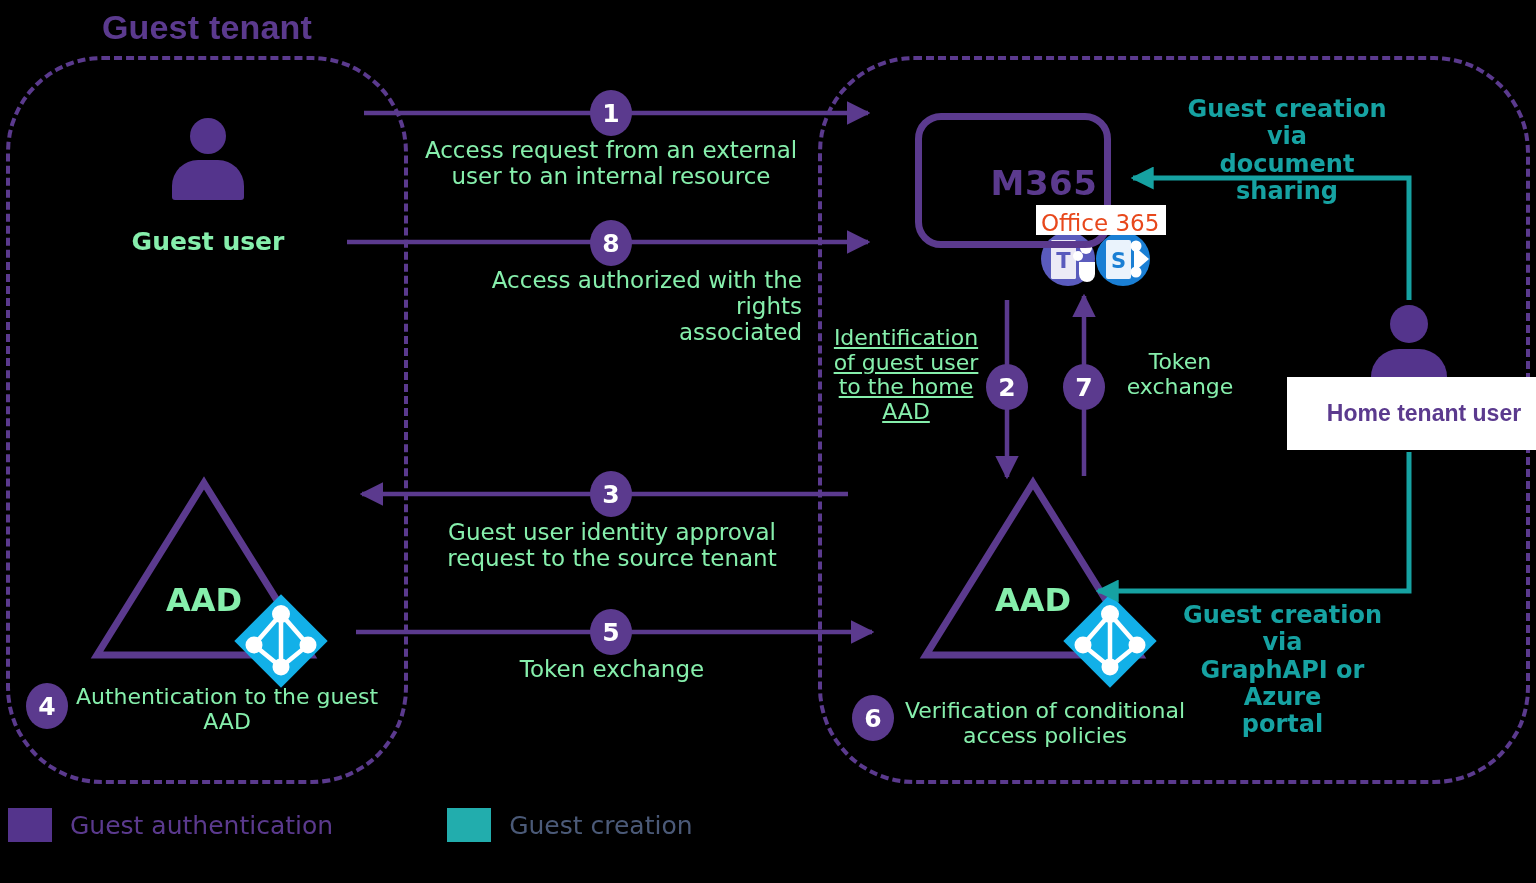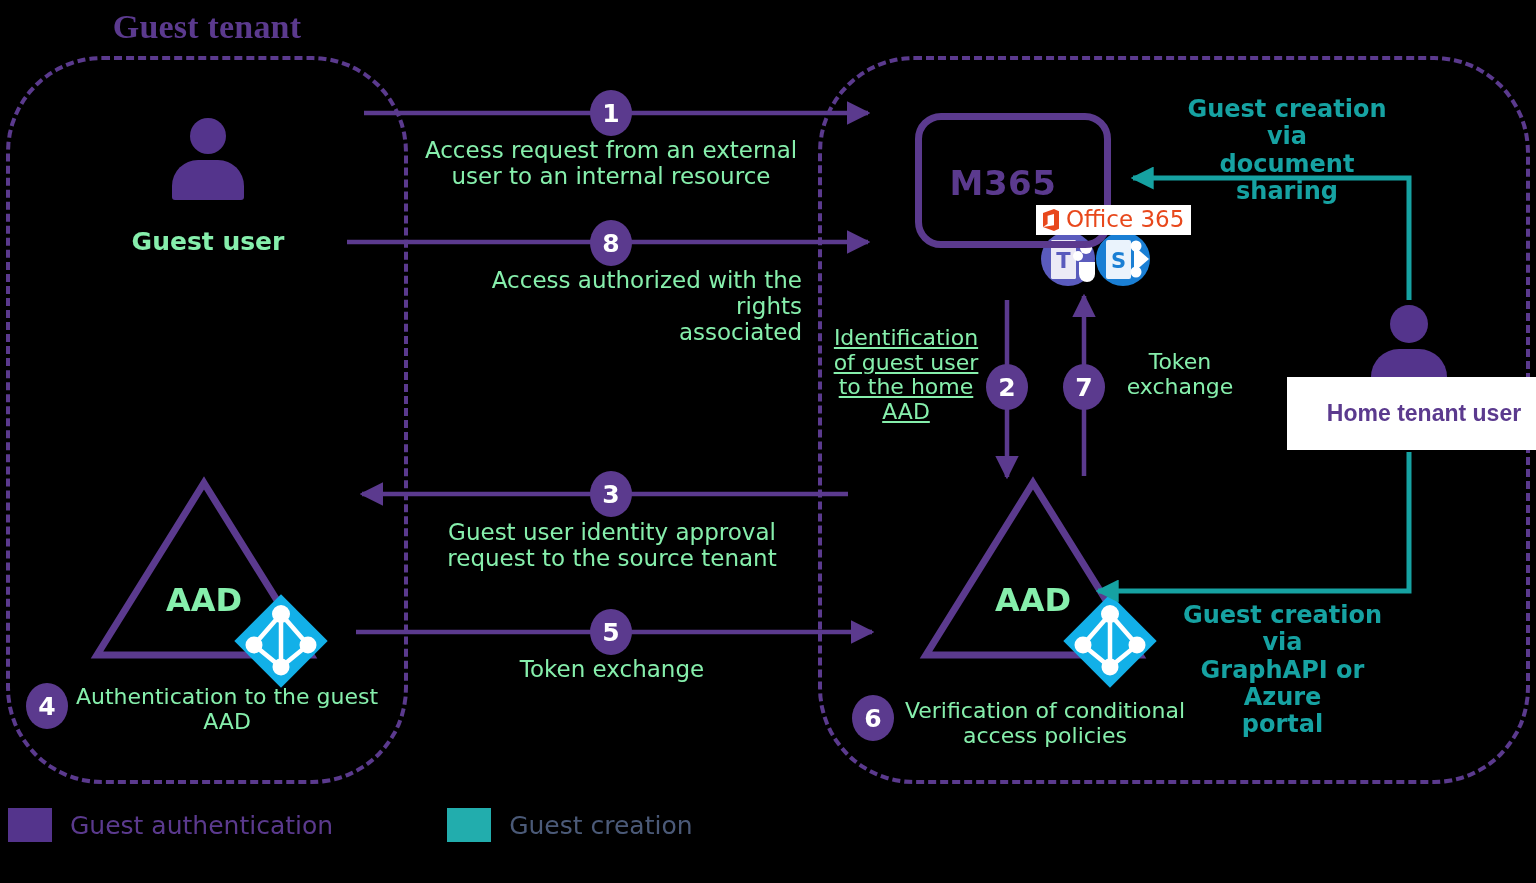--- a/index.html
+++ b/index.html
@@ -5,21 +5,21 @@
   html,body{margin:0;padding:0;background:#000;}
   body{width:1536px;height:883px;overflow:hidden;
        font-family:"DejaVu Sans","Liberation Sans",sans-serif;}
   #stage{position:relative;width:1536px;height:883px;background:#000;}
 
   .abs{position:absolute;}
 
   
   .tenant-title{
     color:#5b3a8e;font-weight:700;letter-spacing:.2px;
-    font-family:Liberation Serif, serif;
+    font-family:Liberation Sans, sans-serif;
     white-space:nowrap;text-align:center;
   }
 
   
   .tenant-box{
     border:4px dashed #5b3a8e;border-radius:96px;box-sizing:border-box;
     background:transparent;
   }
 
   
@@ -165,23 +165,23 @@
     <div class="head abs" style="left:18px;top:0;width:36px;height:36px;"></div>
     <div class="body abs" style="left:0;top:42px;width:72px;height:40px;border-radius:26px 26px 3px 3px;"></div>
   </div>
   <div class="abs plabel" style="left:108px;top:204px;width:200px;font-size:25px;font-weight:700;margin-top:24px;">Guest user</div>
 
   <div class="abs plabel" style="left:144px;top:583px;width:120px;font-size:32px;font-weight:700;">AAD</div>
 
   <div class="abs plabel" style="left:973px;top:583px;width:120px;font-size:32px;font-weight:700;">AAD</div>
 
   <div class="abs m365box" style="left:915px;top:113px;width:196px;height:135px;"></div>
-  <div class="abs m365text" style="left:915px;top:163px;width:176px;text-align:center;">M365</div>
-
-  <div class="abs o365" style="left:1036px;top:205px;height:30px;">
+  <div class="abs m365text" style="left:915px;top:163px;width:176px;text-align:center;padding-left:41px;">M365</div>
+
+  <div class="abs o365" style="left:1036px;top:205px;height:30px;flex-direction:column;">
     <svg width="20" height="24" viewBox="0 0 20 24">
       <path d="M2 5 L13 1 L18 3.2 L18 20.8 L13 23 L2 19 L13 17.3 L13 5.9 L6.6 7.8 L6.6 16 L2 19 Z" fill="#e8481c"></path>
     </svg>
     <span class="txt">Office 365</span>
   </div>
 
   <div class="abs person" style="left:1371px;top:305px;width:76px;height:82px;">
     <div class="head abs" style="left:19px;top:0;width:38px;height:38px;"></div>
     <div class="body abs" style="left:0;top:44px;width:76px;height:42px;border-radius:28px 28px 3px 3px;"></div>
   </div>

